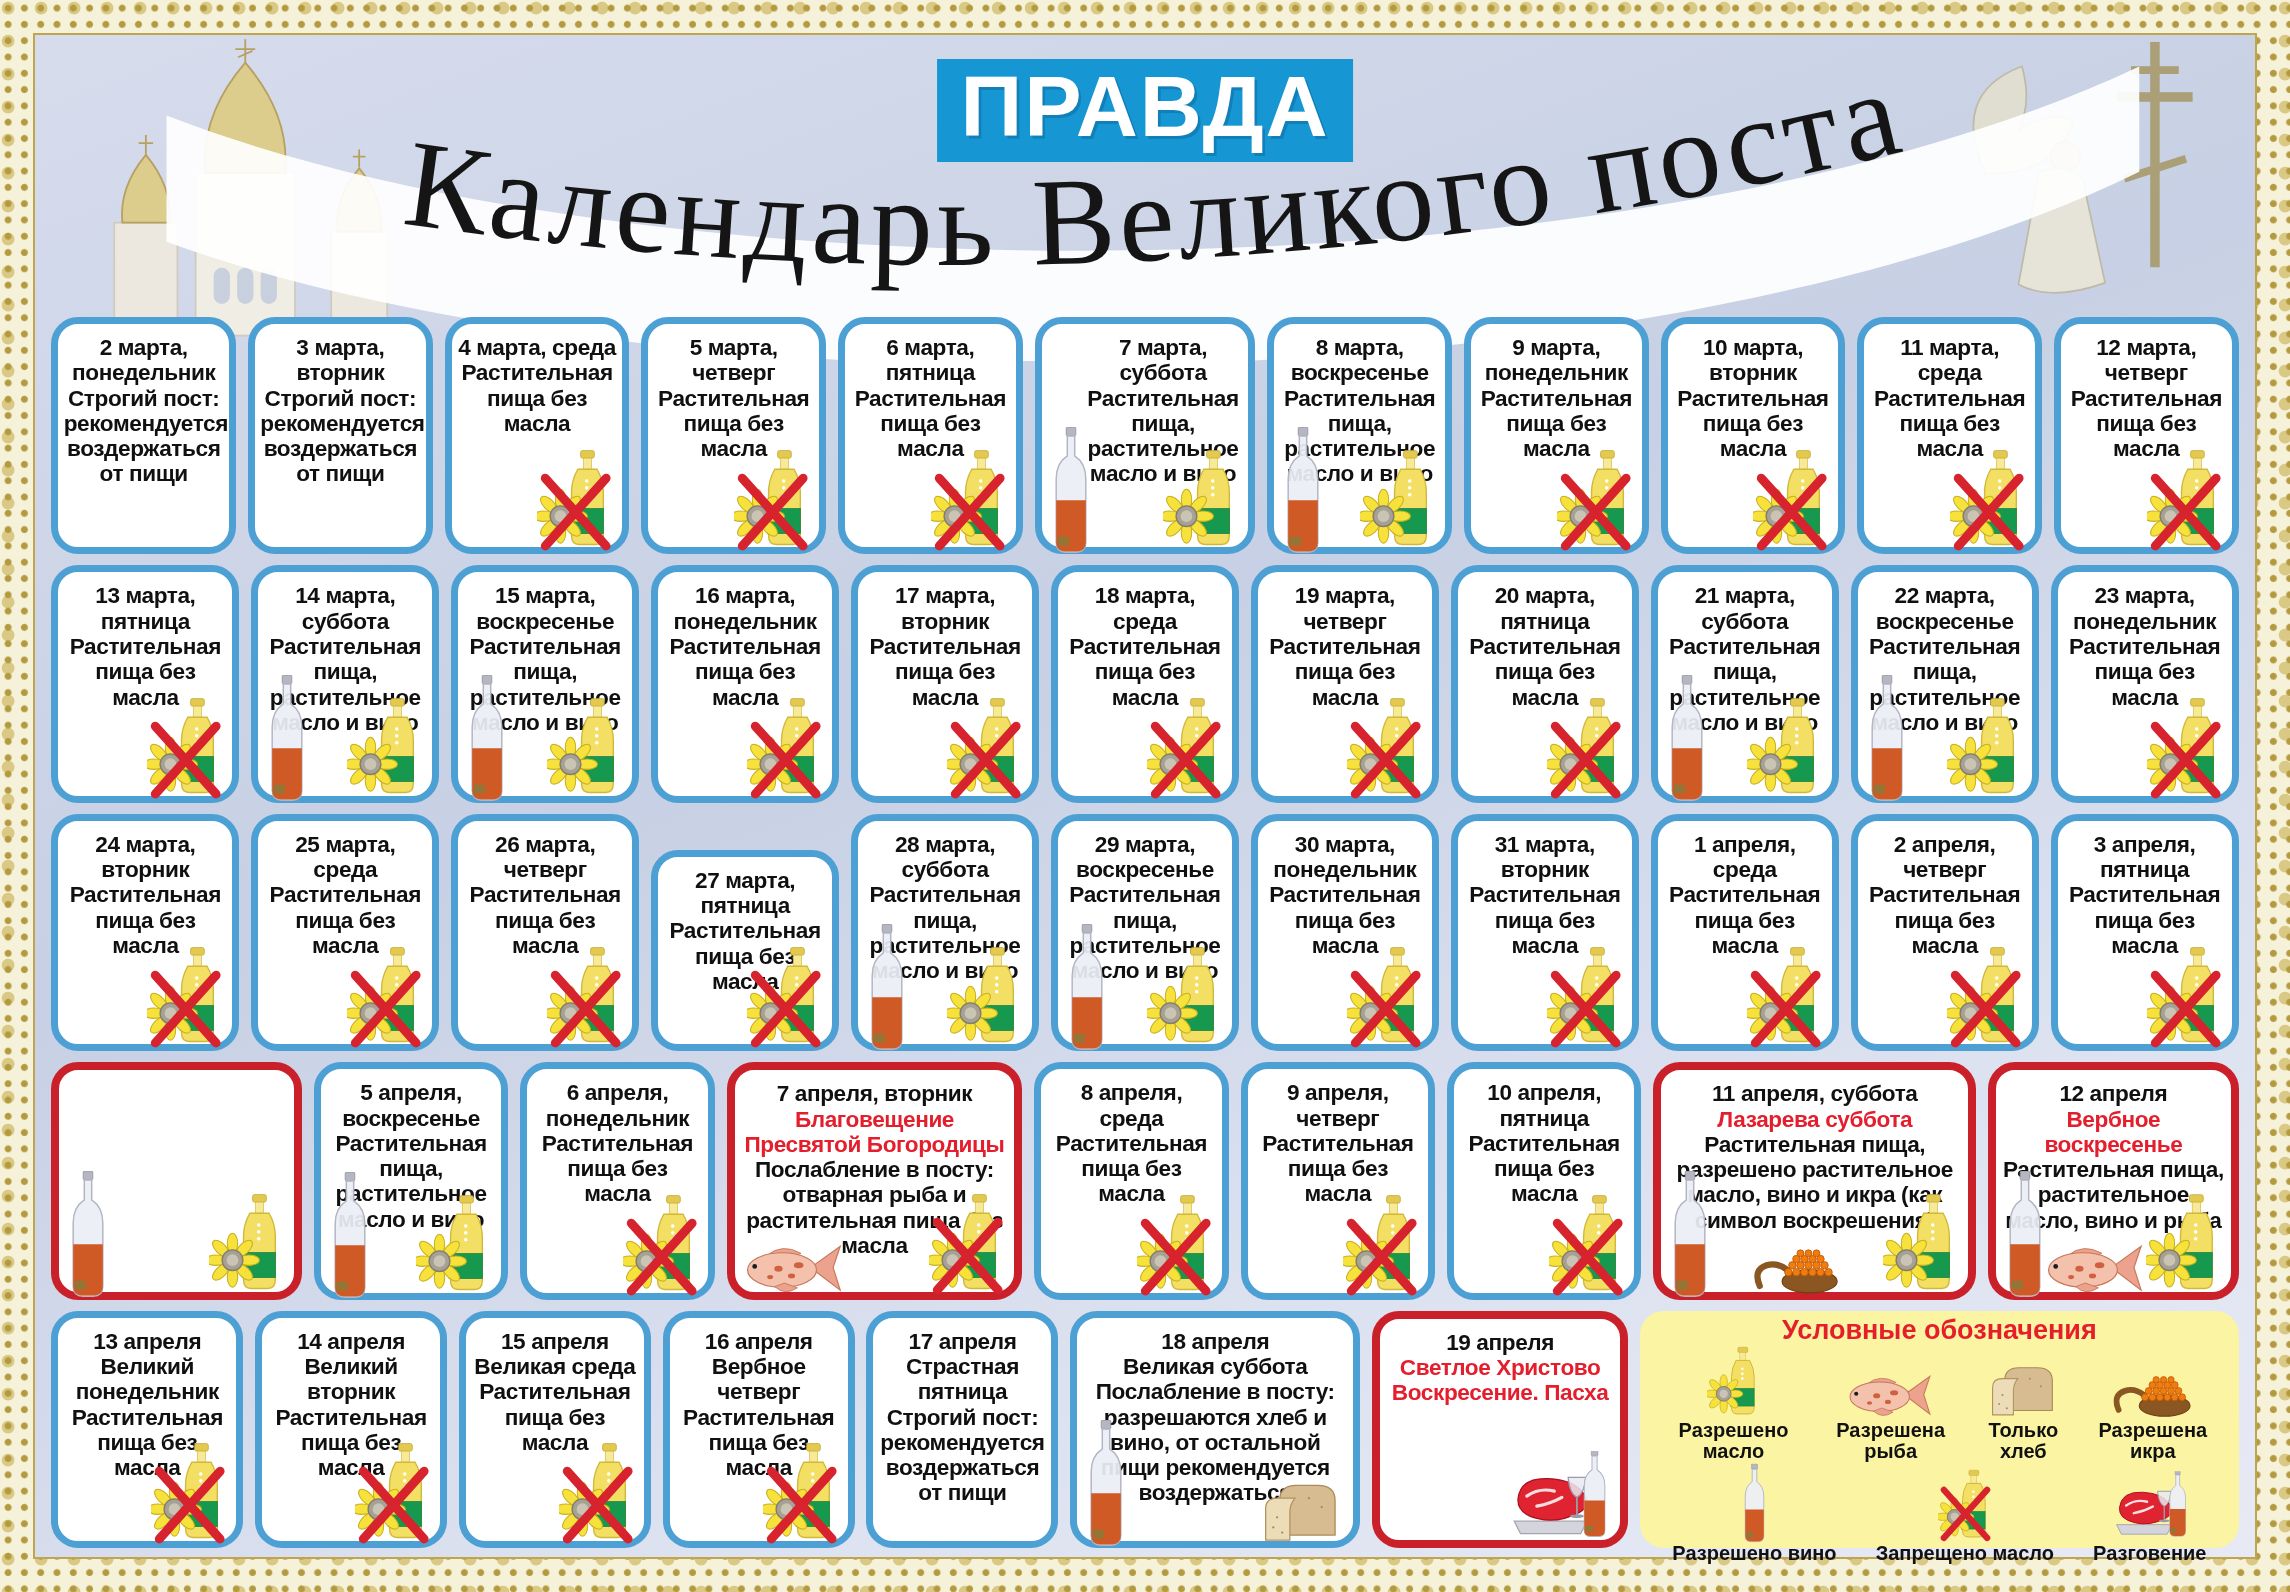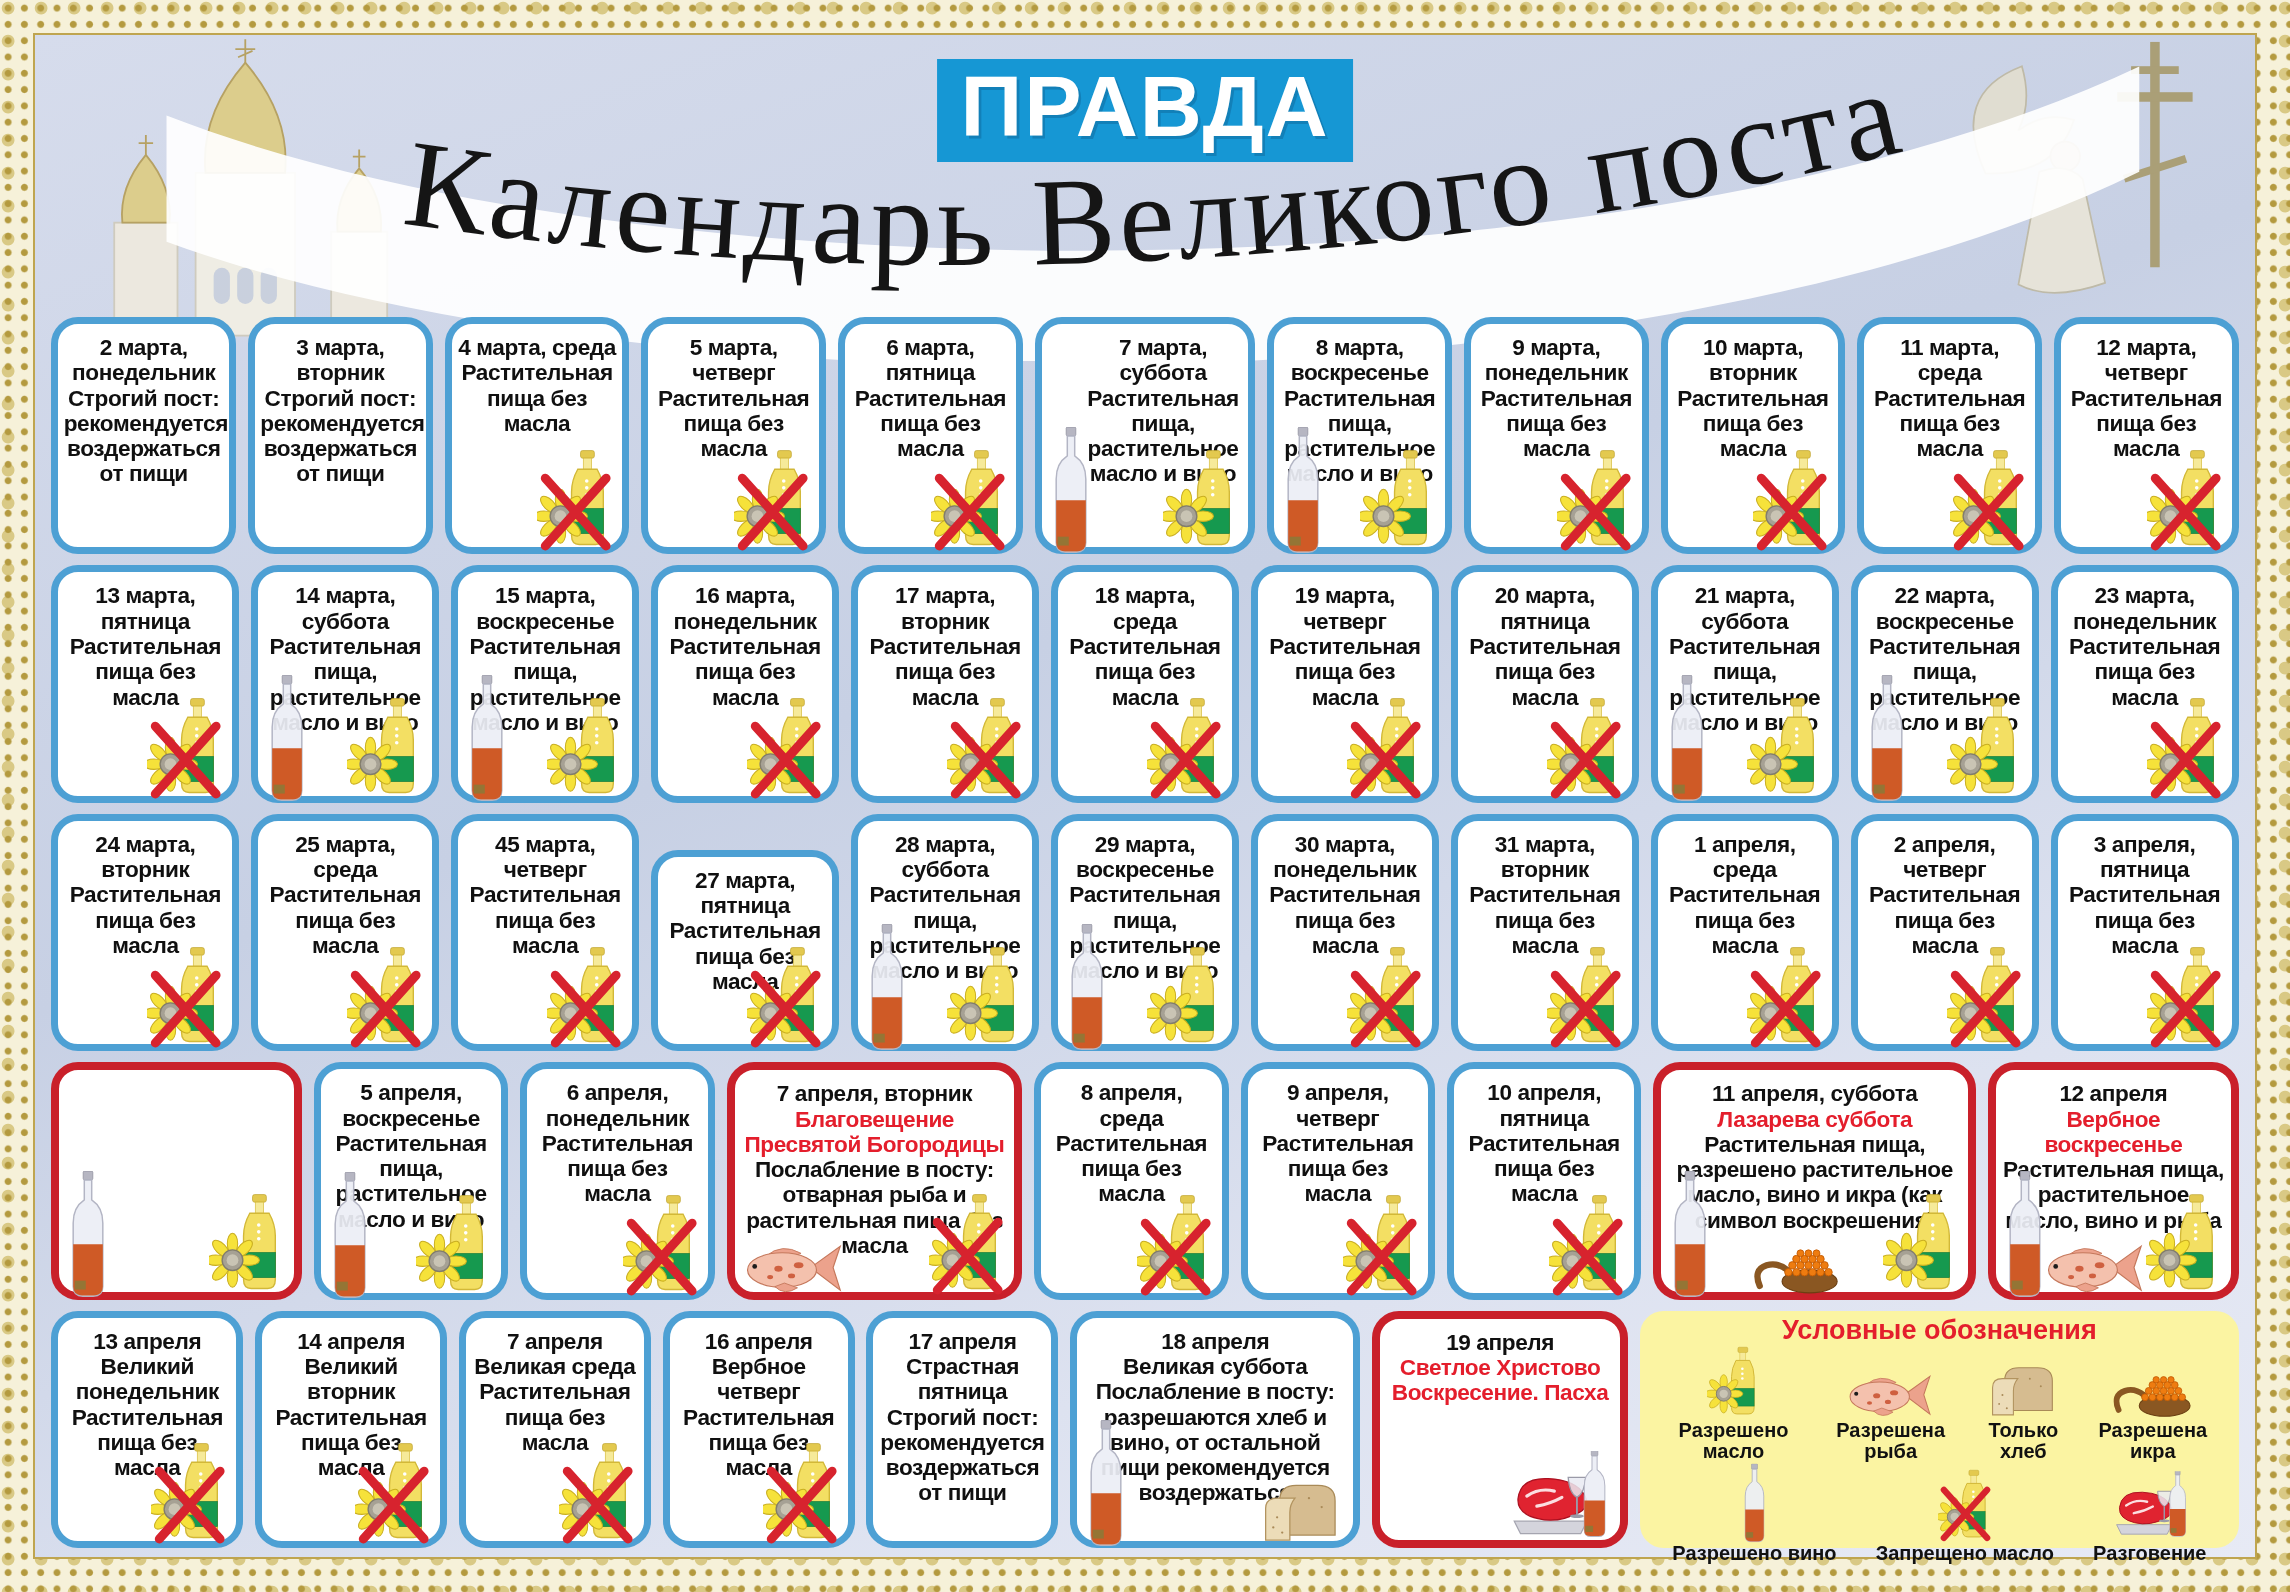--- a/index.html
+++ b/index.html
@@ -502,21 +502,21 @@
             <div class="card-desc">Растительная пища без масла</div>
           </div>
           <div class="card-icons">
             <svg viewBox="0 0 110 150" class="ic ic-no-oil">
               <use href="#sym-no-oil"></use>
             </svg>
           </div>
         </div>
         <div class="card card-blue" style="flex-grow: 1;">
           <div class="card-text">
-            <div class="card-date">45 марта, четверг</div>
+            <div class="card-date">26 марта, четверг</div>
             <div class="card-desc">Растительная пища без масла</div>
           </div>
           <div class="card-icons">
             <svg viewBox="0 0 110 150" class="ic ic-no-oil">
               <use href="#sym-no-oil"></use>
             </svg>
           </div>
         </div>
         <div class="card card-blue" style="flex-grow: 1; margin-top: 36px;">
           <div class="card-text">
@@ -754,21 +754,21 @@
             <div class="card-desc">Растительная пища без масла</div>
           </div>
           <div class="card-icons">
             <svg viewBox="0 0 110 150" class="ic ic-no-oil">
               <use href="#sym-no-oil"></use>
             </svg>
           </div>
         </div>
         <div class="card card-blue" style="flex-grow: 1;">
           <div class="card-text">
-            <div class="card-date">7 апреля</div>
+            <div class="card-date">15 апреля</div>
             <div class="card-subtitle">Великая среда</div>
             <div class="card-desc">Растительная пища без масла</div>
           </div>
           <div class="card-icons">
             <svg viewBox="0 0 110 150" class="ic ic-no-oil">
               <use href="#sym-no-oil"></use>
             </svg>
           </div>
         </div>
         <div class="card card-blue" style="flex-grow: 1;">

